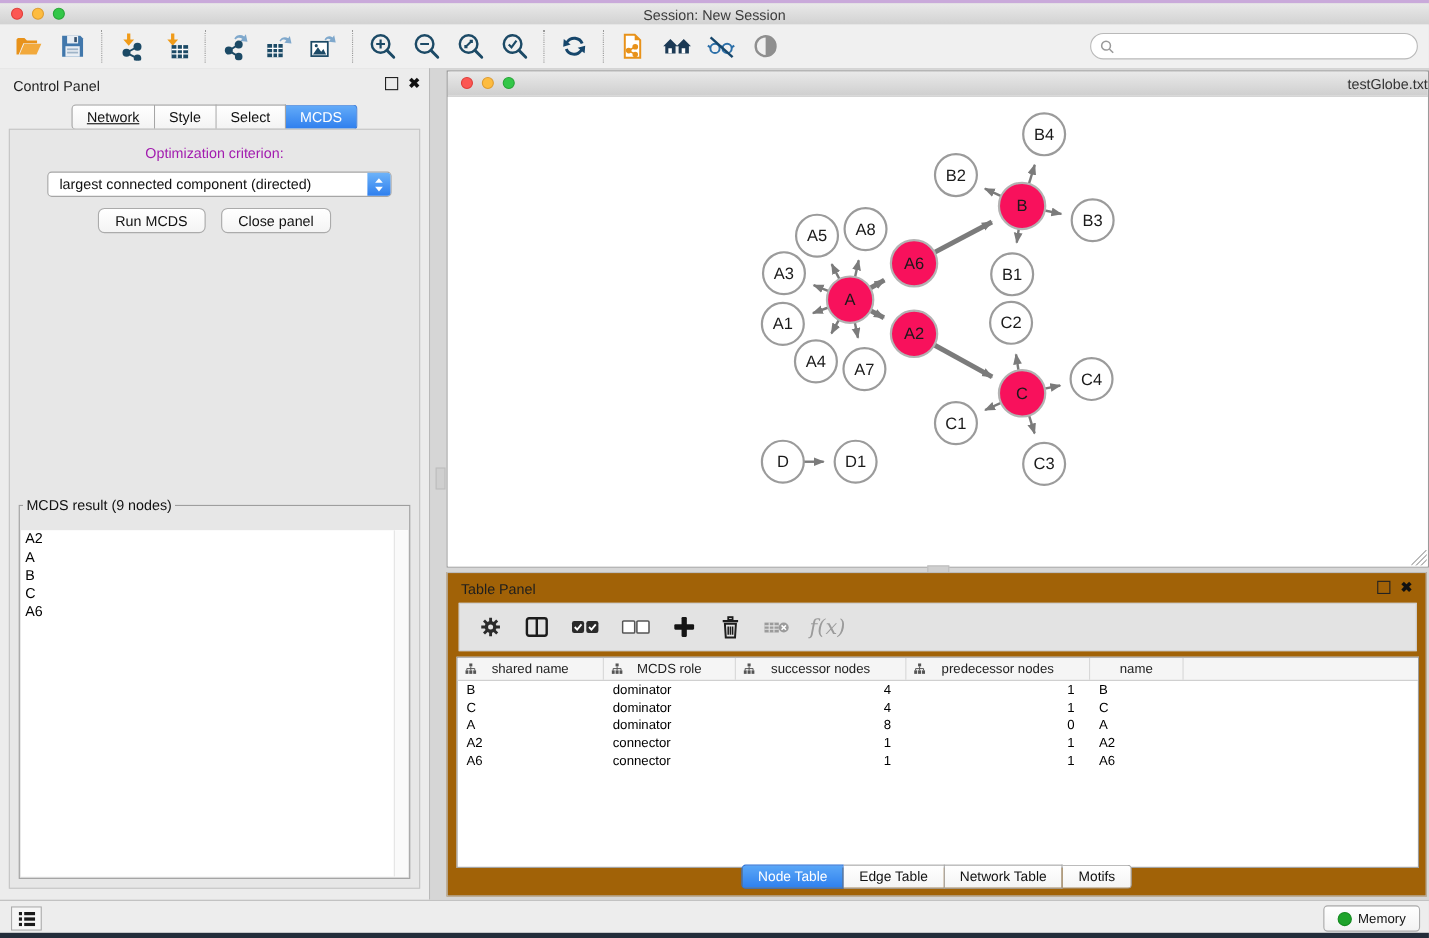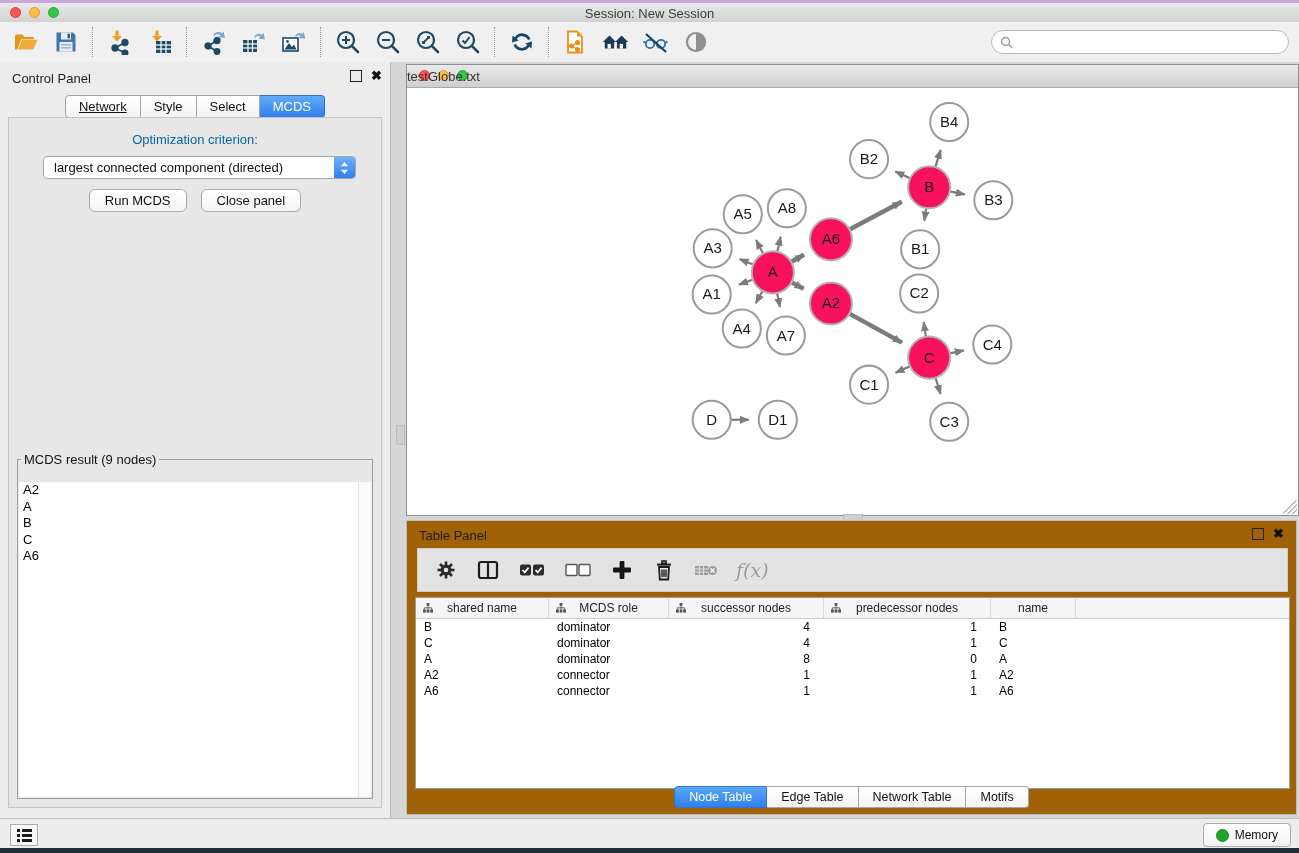--- a/index.html
+++ b/index.html
@@ -39,42 +39,42 @@
   .float-btn{width:10px;height:10px;border:1.6px solid #222;background:transparent;}
   .close-btn{font-size:13px;font-weight:bold;color:#111;line-height:10px;}
   #cp-tabs{position:absolute;left:0;right:0;top:33px;display:flex;justify-content:center;}
   .cptab{font-size:13px;color:#111;background:linear-gradient(#ffffff,#f3f3f3);
     border:1px solid #a5a5a5;border-left:none;padding:3px 13px;cursor:default;}
   .cptab:first-child{border-left:1px solid #a5a5a5;border-radius:4px 0 0 4px;text-decoration:underline;}
   .cptab:last-child{border-radius:0 4px 4px 0;}
   .cptab.active{background:linear-gradient(#63abf8,#2f7fee);color:#fff;border-color:#2f74d8;}
   #cp-content{position:absolute;left:8px;right:8px;top:55px;bottom:10px;
     background:#e7e7e7;border:1px solid #c4c4c4;}
-  #opt-label{position:absolute;left:0;right:0;top:14px;text-align:center;font-size:13px;color:#0369a1;}
+  #opt-label{position:absolute;left:0;right:0;top:14px;text-align:center;font-size:13px;color:#a21caf;}
   #dropdown{position:absolute;left:34px;top:38px;width:313px;height:23px;background:#fff;
     border:1px solid #a6a6a6;border-radius:4px;display:flex;align-items:center;box-sizing:border-box;}
   #dropdown .dd-text{flex:1;font-size:13px;color:#111;padding-left:10px;white-space:nowrap;overflow:hidden;}
   #dropdown .dd-stepper{width:21px;height:21px;border-radius:0 3px 3px 0;
     background:linear-gradient(#6db3f9,#2f7fee);display:flex;align-items:center;justify-content:center;}
   .btnrow{position:absolute;left:0;right:0;top:71px;display:flex;justify-content:center;gap:14px;}
   .pushbtn{font-size:13px;color:#111;background:linear-gradient(#ffffff,#f4f4f4);
     border:1px solid #ababab;border-radius:6px;padding:3px 15px;cursor:default;}
   #result-box{position:absolute;left:8px;right:8px;top:334px;bottom:8px;
     border:1px solid #9e9e9e;margin:0;padding:0;}
   #result-box legend{font-size:13px;color:#111;margin-left:3px;padding:0 3px;}
   #mcds-list{position:absolute;left:1px;right:1px;top:15px;bottom:1px;background:#fff;overflow:hidden;}
   #mcds-list .scrolltrack{position:absolute;right:0;top:0;bottom:0;width:12px;background:#fafafa;border-left:1px solid #e4e4e4;}
   .mcds-item{font-size:13px;color:#000;padding:1px 0 1px 4px;line-height:14.5px;}
 
   
   #netwin{left:406px;top:2px;width:891px;height:450px;background:#fff;border:1px solid #8f8f8f;
     box-sizing:content-box;}
   #net-titlebar{position:absolute;left:0;top:0;right:0;height:22px;
     background:linear-gradient(#e9e9e9,#cfcfcf);border-bottom:1px solid #a9a9a9;border-radius:3px 3px 0 0;}
-  #net-titlebar .wtitle{position:absolute;left:0;right:0;top:4px;text-align:left;font-size:13px;color:#333;}
+  #net-titlebar .wtitle{position:absolute;left:9px;right:0;top:4px;text-align:right;font-size:13px;color:#333;}
   #net-canvas{position:absolute;left:0;top:23px;right:0;bottom:0;background:#fff;}
   #graph-svg{width:100%;height:100%;display:block;}
   #grip{position:absolute;right:1px;bottom:1px;width:14px;height:14px;
     background:
       linear-gradient(135deg,transparent 45%,#bbb 45%,#bbb 52%,transparent 52%),
       linear-gradient(135deg,transparent 62%,#bbb 62%,#bbb 69%,transparent 69%),
       linear-gradient(135deg,transparent 79%,#bbb 79%,#bbb 86%,transparent 86%);}
   #vthumb{left:396px;top:363px;width:7px;height:18px;background:#cfcfcf;border:1px solid #bdbdbd;}
   #hthumb{left:843px;top:452px;width:18px;height:5px;background:#cfcfcf;border:1px solid #bdbdbd;}
 

